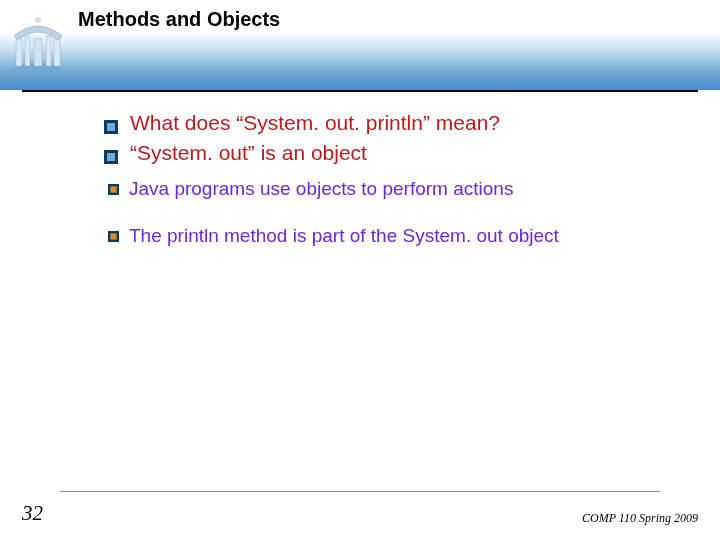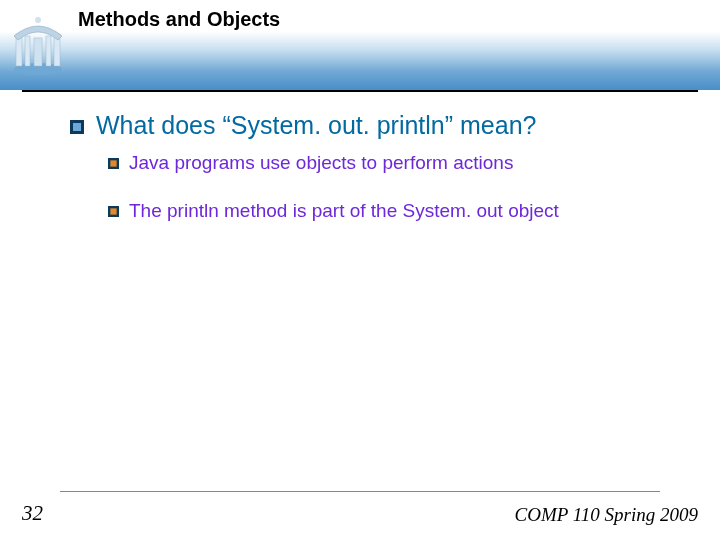--- a/index.html
+++ b/index.html
@@ -50,23 +50,24 @@
     left: 70px;
     right: 30px;
     z-index: 2;
   }
   .bullet-row {
     display: flex;
     align-items: flex-start;
     margin-bottom: 4px;
   }
   .bullet-row.main {
-    font-size: 25px;
-    color: #0369a1;
+    font-size: 21px;
+    color: #b91c1c;
     line-height: 1.25;
+    margin-left: 34px;
   }
   .bullet-row.sub {
     font-size: 19px;
     color: #6d28d9;
     margin-left: 38px;
     line-height: 1.25;
   }
   .bullet-icon {
     width: 14px;
     height: 14px;
@@ -97,21 +98,21 @@
     font-style: italic;
     font-size: 21px;
     color: #000;
     font-family: Georgia, 'Times New Roman', serif;
   }
   .footer-text {
     position: absolute;
     bottom: 14px;
     right: 22px;
     font-style: italic;
-    font-size: 19px;
+    font-size: 12px;
     color: #000;
     font-family: Georgia, 'Times New Roman', serif;
   }
 </style>
 </head>
 <body>
 
 <div class="header-bg"></div>
 
 <div class="logo">
@@ -133,20 +134,27 @@
 <div class="content">
 
   <div class="bullet-row main">
     <svg class="bullet-icon" viewBox="0 0 14 14">
       <rect x="0" y="0" width="14" height="14" fill="#0b3a5c"></rect>
       <rect x="3" y="3" width="8" height="8" fill="#6fa8d4"></rect>
     </svg>
     <div class="bullet-text">What does “System. out. println” mean?</div>
   </div>
 
+  <div class="bullet-row main">
+    <svg class="bullet-icon" viewBox="0 0 14 14">
+      <rect x="0" y="0" width="14" height="14" fill="#0b3a5c"></rect>
+      <rect x="3" y="3" width="8" height="8" fill="#6fa8d4"></rect>
+    </svg>
+    <div class="bullet-text">“System. out” is an object</div>
+  </div>
 
   <div class="spacer-sm"></div>
 
   <div class="bullet-row sub">
     <svg class="bullet-icon" viewBox="0 0 14 14">
       <rect x="0" y="0" width="14" height="14" fill="#0b3a5c"></rect>
       <rect x="3" y="3" width="8" height="8" fill="#e28a2b"></rect>
     </svg>
     <div class="bullet-text">Java programs use objects to perform actions</div>
   </div>

